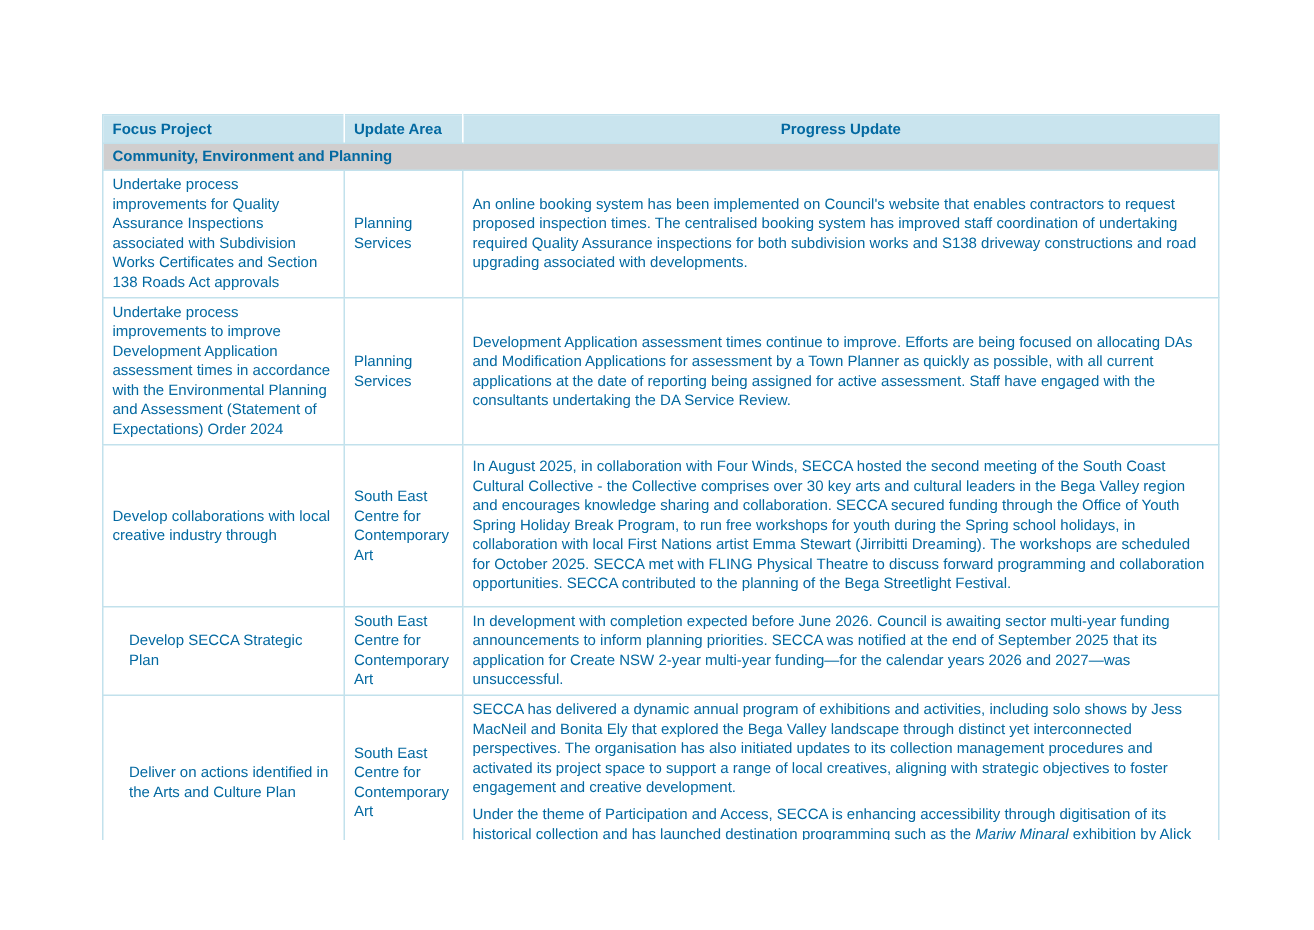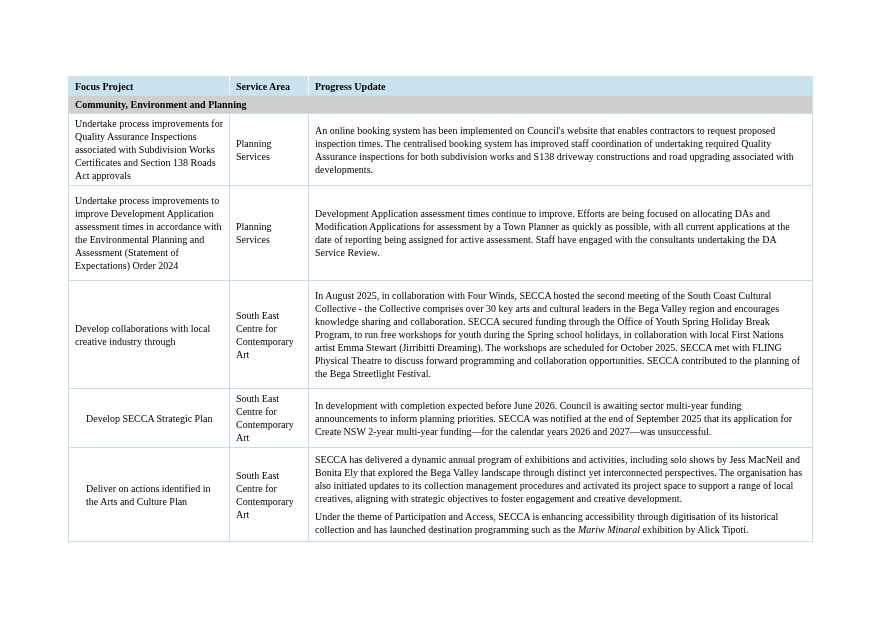--- a/index.html
+++ b/index.html
@@ -2,22 +2,22 @@
 <html><head>
 <meta charset="utf-8">
 <style>
   * { margin: 0; padding: 0; box-sizing: border-box; }
   html, body { background: #ffffff; }
   .page {
     position: relative;
     width: 876px;
     height: 560px;
     background: #ffffff;
-    font-family: Liberation Serif, serif;
-    color: #000000;
+    font-family: Liberation Sans, sans-serif;
+    color: #0369a1;
     overflow: hidden;
   }
   table.doc-table {
     position: absolute;
     left: 68px;
     top: 76px;
     width: 744px;
     border-collapse: collapse;
     table-layout: fixed;
   }
@@ -34,21 +34,21 @@
     word-wrap: break-word;
   }
   .doc-table thead th {
     background: #c9e4ee;
     font-weight: bold;
     height: 19px;
     padding-top: 2px;
     padding-bottom: 2px;
     border-right-color: #ffffff;
   }
-  .doc-table thead th:last-child { border-right-color: #c2e1ec; }
+  .doc-table thead th:last-child { border-right-color: #c2e1ec; text-align: center; }
   tr.section-row td {
     background: #d0cece;
     font-weight: bold;
     height: 18px;
     padding-top: 2px;
     padding-bottom: 2px;
   }
   tr.row-1 { height: 72px; margin-top: 44px; }
   tr.row-2 { height: 95px; margin-top: 28px; }
   tr.row-3 { height: 108px; }
@@ -76,21 +76,21 @@
 
   <table class="doc-table">
     <colgroup>
         <col class="c1">
         <col class="c2">
         <col class="c3">
       </colgroup>
     <thead>
       <tr>
         <th>Focus Project</th>
-        <th>Service Area</th>
+        <th>Update Area</th>
         <th>Progress Update</th>
       </tr>
     </thead>
     <tbody>
       <tr class="section-row">
         <td colspan="3">Community, Environment and Planning</td>
       </tr>
 
       <tr class="row-1">
         <td>Undertake process improvements for Quality Assurance Inspections associated with Subdivision Works Certificates and Section 138 Roads Act approvals</td>

